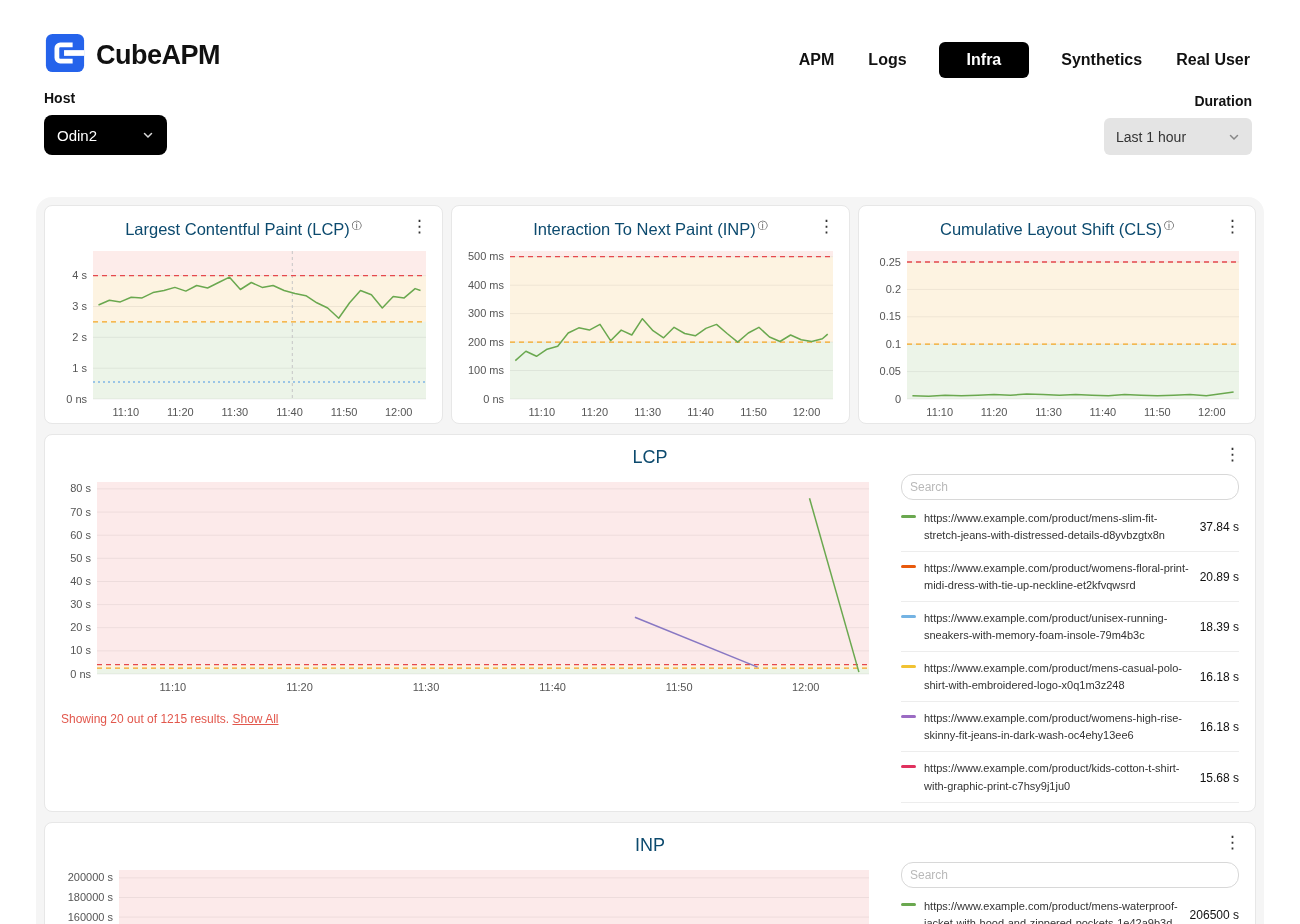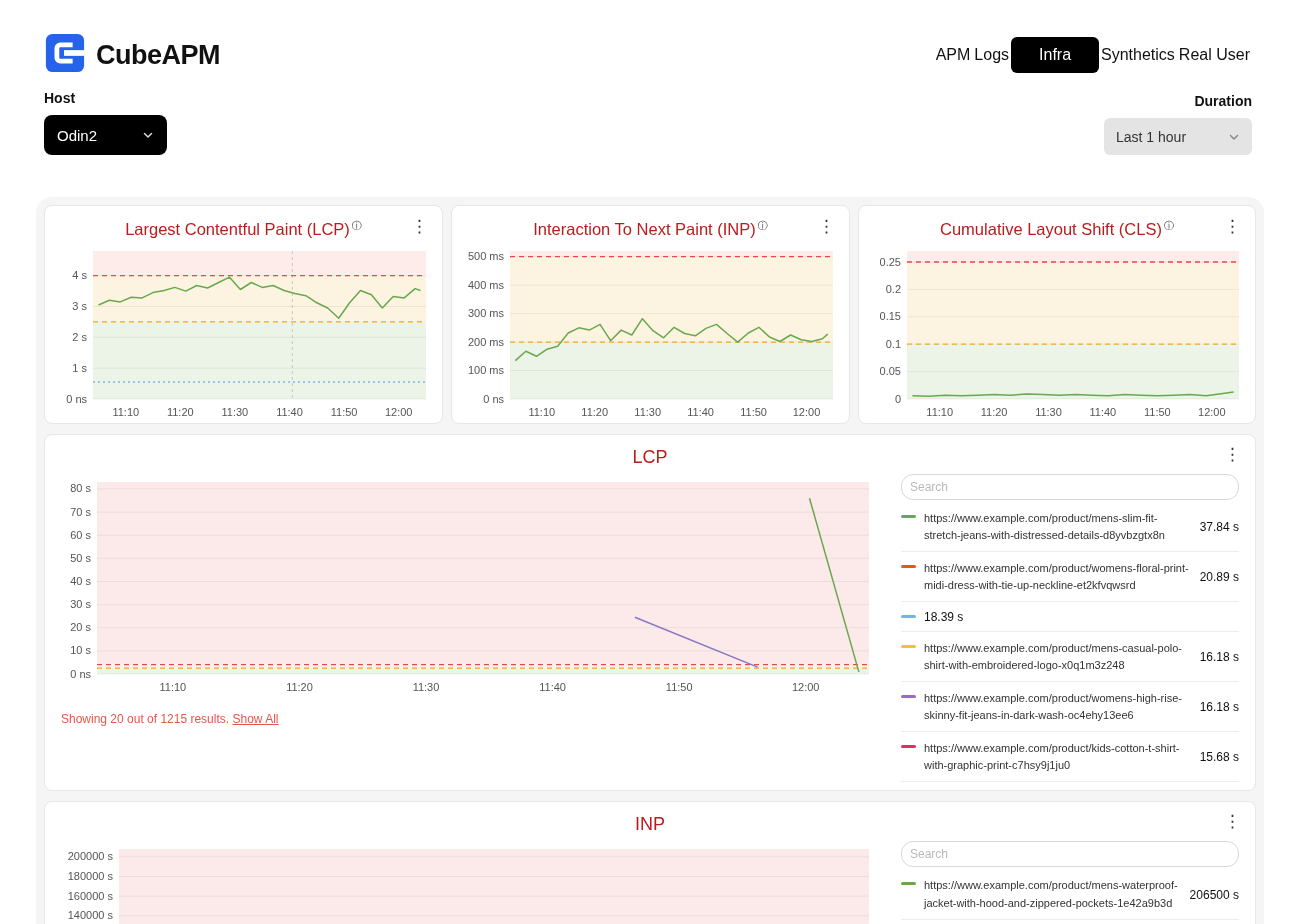--- a/index.html
+++ b/index.html
@@ -1,42 +1,42 @@
 <!DOCTYPE html>
 <html><head>
 <meta charset="utf-8">
 <style>
   *{box-sizing:border-box;margin:0;padding:0}
   html,body{width:1300px;height:924px;overflow:hidden;background:#fff;
     font-family:"Liberation Sans",sans-serif;color:#111}
   
-  .header{display:flex;justify-content:space-between;align-items:center;padding:32px 48px 6px 44px}
+  .header{display:flex;justify-content:space-between;align-items:flex-end;padding:32px 48px 6px 44px}
   .brand{display:flex;align-items:center;gap:10px;cursor:pointer}
   .brand-name{font-size:27px;font-weight:700;letter-spacing:-.5px}
-  .nav{display:flex;align-items:center;font-size:16px;font-weight:400}
+  .nav{display:flex;align-items:center;gap:30px;font-size:16px;font-weight:700}
   .nav-item{cursor:pointer;padding:9px 2px;border-radius:6px}
   .nav-item.active{background:#000;color:#fff;padding:9px 28px}
   
   .filters{display:flex;justify-content:space-between;align-items:flex-end;padding:6px 48px 0 44px}
   .filter-label{font-size:14px;font-weight:600;margin-bottom:9px}
   .filter-right{text-align:right}
   .host-btn{background:#000;color:#fff;border:none;border-radius:8px;min-width:123px;height:40px;
     display:flex;align-items:center;justify-content:space-between;padding:0 13px;font-size:15px;
     font-weight:500;cursor:pointer;font-family:inherit}
   .duration-btn{background:#e4e4e4;color:#333;border:none;border-radius:6px;width:148px;height:37px;
     display:flex;align-items:center;justify-content:space-between;padding:0 12px;font-size:14px;
     cursor:pointer;font-family:inherit}
   .chev{display:inline-flex;opacity:.85}
   
   .dashboard{margin:42px 36px 0;background:#f5f5f5;border-radius:16px 16px 0 0;padding:8px;height:100%}
   .card{background:#fff;border:1px solid #e7e7e7;border-radius:8px}
   .row-minis{display:flex;gap:8px;margin-bottom:10px}
   .mini-card{flex:1;height:219px;padding:13px 0 0}
   .card-head{position:relative;text-align:center}
-  .card-title{font-size:16.5px;font-weight:500;color:#b91c1c}
+  .card-title{font-size:16.5px;font-weight:500;color:#0c4a6e}
   .info-icon{font-size:10px;vertical-align:super;margin-left:2px;color:#333;cursor:pointer}
   .kebab{position:absolute;right:14px;top:-1px;font-size:17px;color:#333;cursor:pointer;line-height:1}
   .mini-chart{height:178px;margin:4px 4px 0 2px}
   .big-card{padding:12px 0 0;margin-bottom:10px}
   .big-title{font-size:18px;font-weight:500}
   .big-body{display:flex;gap:20px;padding:6px 16px 8px 6px}
   .big-left{flex:1;min-width:0}
   .big-chart{height:222px}
   .inp-chart{height:120px}
   .note{font-size:12px;color:#e2574c;margin:16px 0 12px 10px}
@@ -254,20 +254,21 @@
             <span class="url">https://www.example.com/product/mens-slim-fit-stretch-jeans-with-distressed-details-d8yvbzgtx8n</span>
             <span class="val">37.84 s</span>
           </div>
           <div class="url-item">
             <span class="dash" style="background: rgb(232, 89, 12);"></span>
             <span class="url">https://www.example.com/product/womens-floral-print-midi-dress-with-tie-up-neckline-et2kfvqwsrd</span>
             <span class="val">20.89 s</span>
           </div>
           <div class="url-item">
             <span class="dash" style="background: rgb(116, 179, 227);"></span>
+            <span class="url">https://www.example.com/product/unisex-running-sneakers-with-memory-foam-insole-79m4b3c</span>
             <span class="val">18.39 s</span>
           </div>
           <div class="url-item">
             <span class="dash" style="background: rgb(241, 194, 50);"></span>
             <span class="url">https://www.example.com/product/mens-casual-polo-shirt-with-embroidered-logo-x0q1m3z248</span>
             <span class="val">16.18 s</span>
           </div>
           <div class="url-item">
             <span class="dash" style="background: rgb(155, 107, 195);"></span>
             <span class="url">https://www.example.com/product/womens-high-rise-skinny-fit-jeans-in-dark-wash-oc4ehy13ee6</span>

